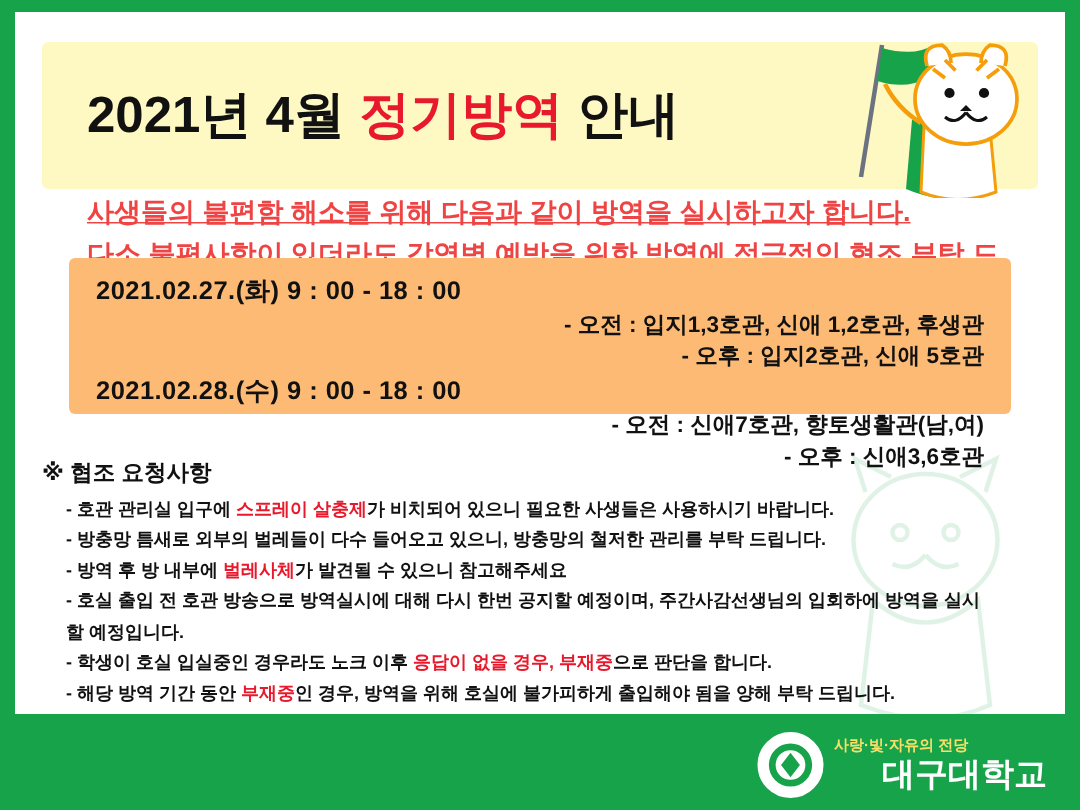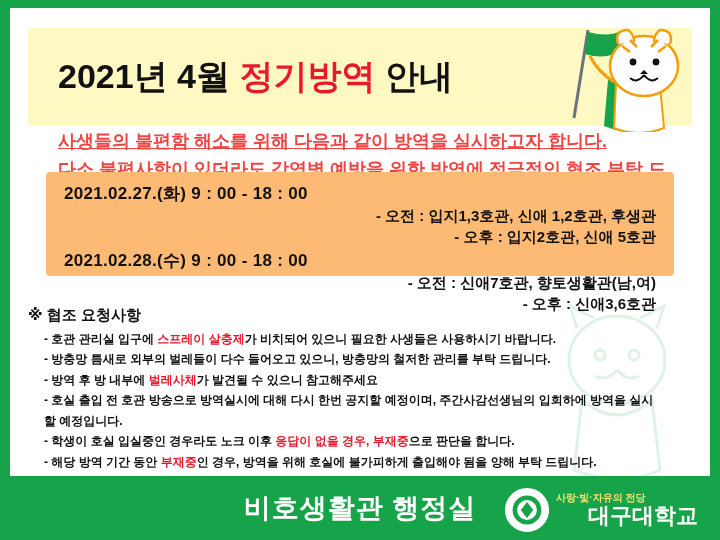--- a/index.html
+++ b/index.html
@@ -156,21 +156,20 @@
     <div class="notice-item"><span>- 호관 관리실 입구에 </span><span class="hl">스프레이 살충제</span><span>가 비치되어 있으니 필요한 사생들은 사용하시기 바랍니다.</span></div>
     <div class="notice-item"><span>- 방충망 틈새로 외부의 벌레들이 다수 들어오고 있으니, 방충망의 철저한 관리를 부탁 드립니다.</span><span class="hl"></span><span></span></div>
     <div class="notice-item"><span>- 방역 후 방 내부에 </span><span class="hl">벌레사체</span><span>가 발견될 수 있으니 참고해주세요</span></div>
     <div class="notice-item"><span>- 호실 출입 전 호관 방송으로 방역실시에 대해 다시 한번 공지할 예정이며, 주간사감선생님의 입회하에 방역을 실시</span><span class="hl"></span><span></span></div>
     <div class="notice-item"><span>  할 예정입니다.</span><span class="hl"></span><span></span></div>
     <div class="notice-item"><span>- 학생이 호실 입실중인 경우라도 노크 이후 </span><span class="hl">응답이 없을 경우, 부재중</span><span>으로 판단을 합니다.</span></div>
     <div class="notice-item"><span>- 해당 방역 기간 동안 </span><span class="hl">부재중</span><span>인 경우, 방역을 위해 호실에 불가피하게 출입해야 됨을 양해 부탁 드립니다.</span></div>
   </div>
 
   <div class="footer">
-    <div class="footer-title">비호생활관 행정실</div>
     <div class="uni">
       <div class="uni-emblem">
         <svg viewBox="0 0 40 40" width="36" height="36">
           <circle cx="20" cy="20" r="17" fill="#16a34a" stroke="#ffffff" stroke-width="2"></circle>
           <circle cx="20" cy="20" r="11" fill="#ffffff"></circle>
           <path d="M20 11 l7 9 -7 9 -7 -9 z" fill="#16a34a"></path>
         </svg>
       </div>
       <div class="uni-text">
         <span class="uni-sub">사랑·빛·자유의 전당</span>

